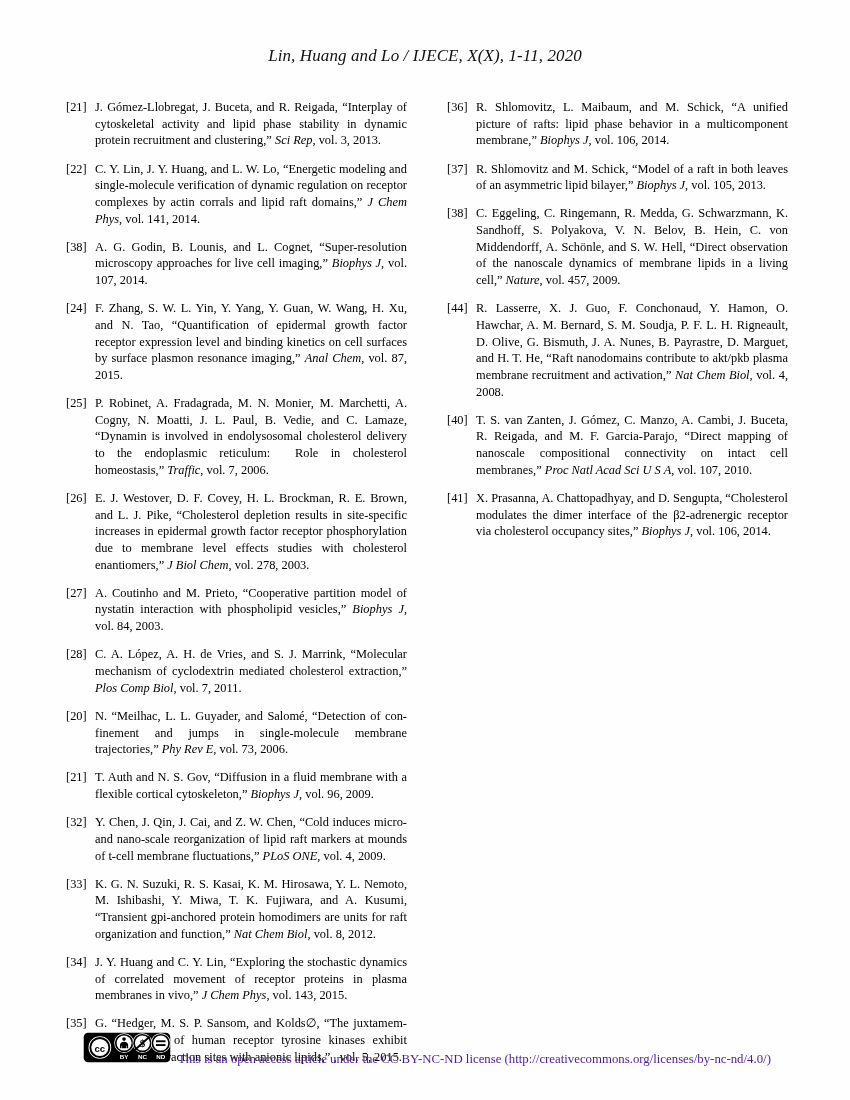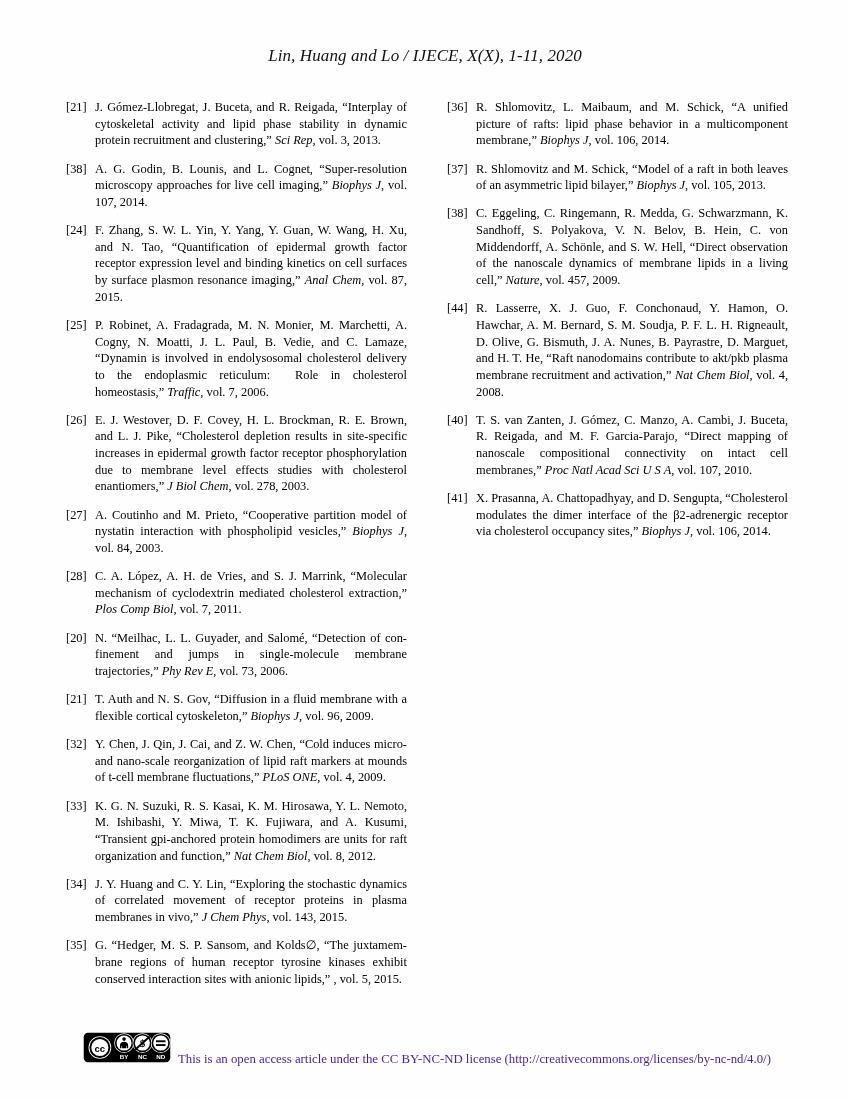--- a/index.html
+++ b/index.html
@@ -104,20 +104,24 @@
 
   <div class="running-header">Lin, Huang and Lo / IJECE, X(X), 1-11, 2020</div>
 
   <div class="columns">
     <div class="column" id="col-left">
         <div class="ref">
           <span class="ref-label">[21]</span>
           <span class="ref-body">J. Gómez-Llobregat, J. Buceta, and R. Reigada, “Interplay of cytoskeletal activity and lipid phase stability in dynamic protein recruitment and clustering,” <i>Sci Rep</i>, vol. 3, 2013.</span>
         </div>
         <div class="ref">
+          <span class="ref-label">[22]</span>
+          <span class="ref-body">C. Y. Lin, J. Y. Huang, and L. W. Lo, “Energetic modeling and single-molecule verification of dynamic regulation on receptor complexes by actin corrals and lipid raft domains,” <i>J Chem Phys</i>, vol. 141, 2014.</span>
+        </div>
+        <div class="ref">
           <span class="ref-label">[38]</span>
           <span class="ref-body">A. G. Godin, B. Lounis, and L. Cognet, “Super-resolution microscopy approaches for live cell imaging,” <i>Biophys J</i>, vol. 107, 2014.</span>
         </div>
         <div class="ref">
           <span class="ref-label">[24]</span>
           <span class="ref-body">F. Zhang, S. W. L. Yin, Y. Yang, Y. Guan, W. Wang, H. Xu, and N. Tao, “Quantification of epidermal growth factor receptor expression level and binding kinetics on cell surfaces by surface plasmon resonance imaging,” <i>Anal Chem</i>, vol. 87, 2015.</span>
         </div>
         <div class="ref">
           <span class="ref-label">[25]</span>
           <span class="ref-body">P. Robinet, A. Fradagrada, M. N. Monier, M. Marchetti, A. Cogny, N. Moatti, J. L. Paul, B. Vedie, and C. Lamaze, “Dynamin is involved in endolysosomal cholesterol delivery to the endoplasmic reticulum:&nbsp; Role in cholesterol homeostasis,” <i>Traffic</i>, vol. 7, 2006.</span>

